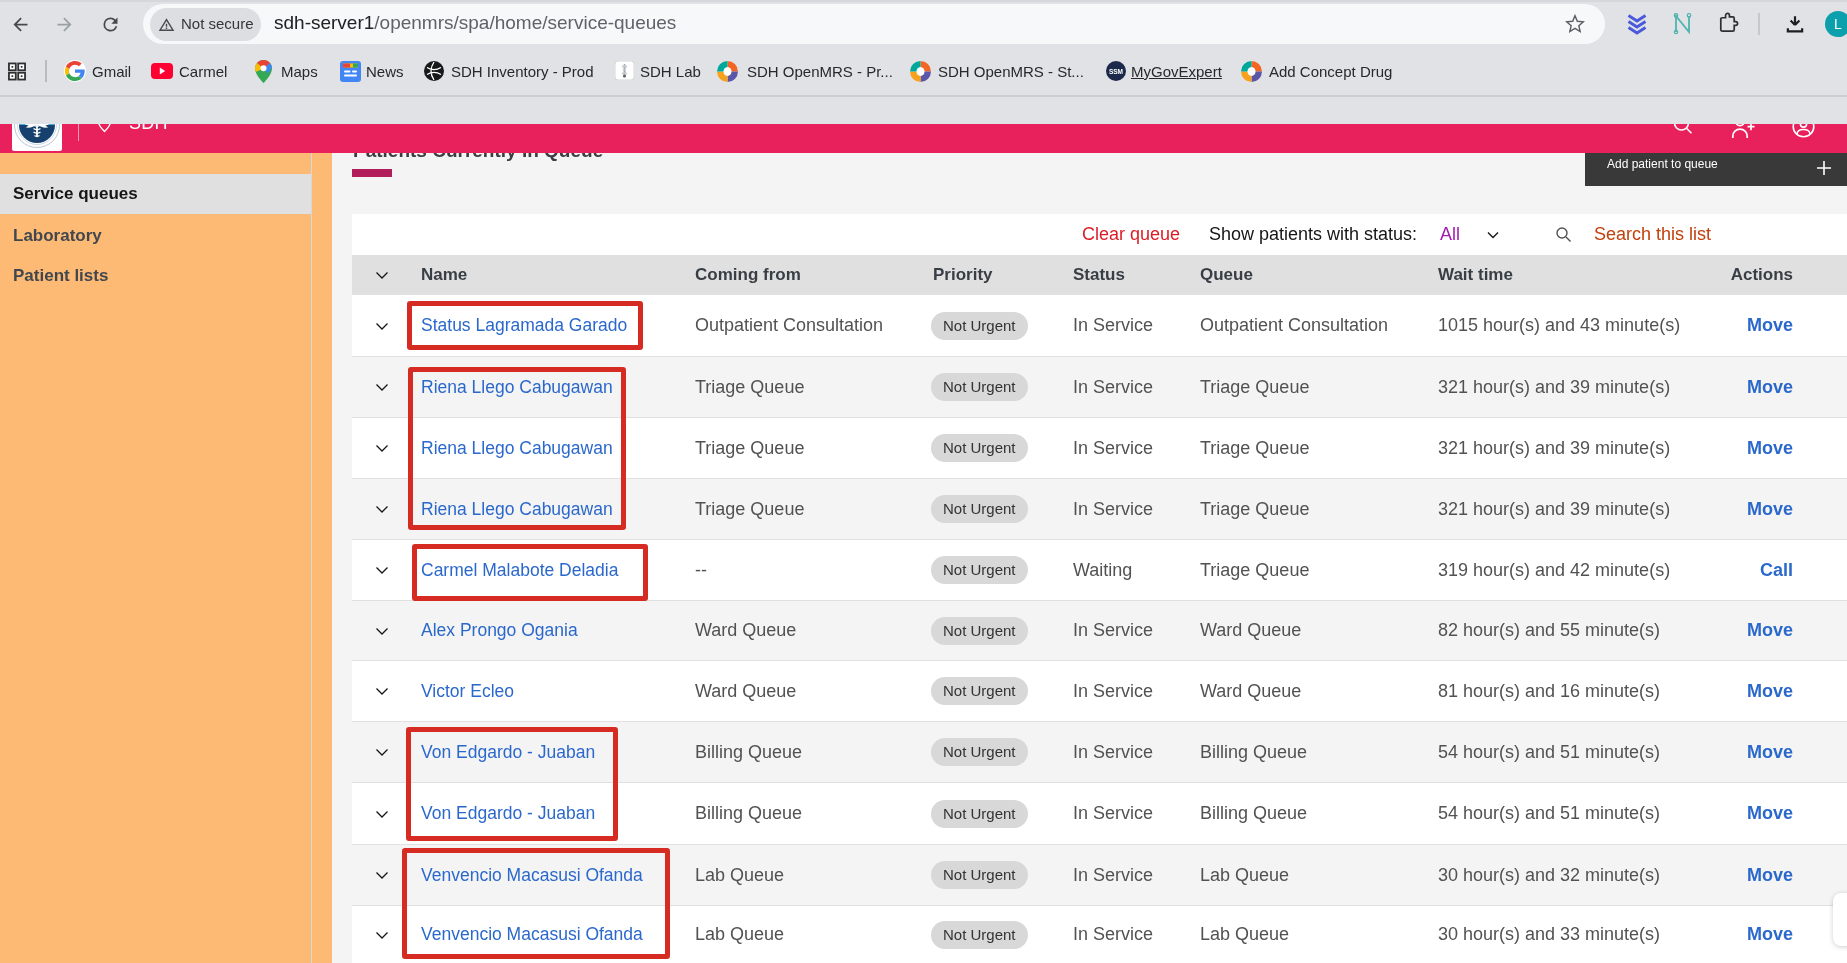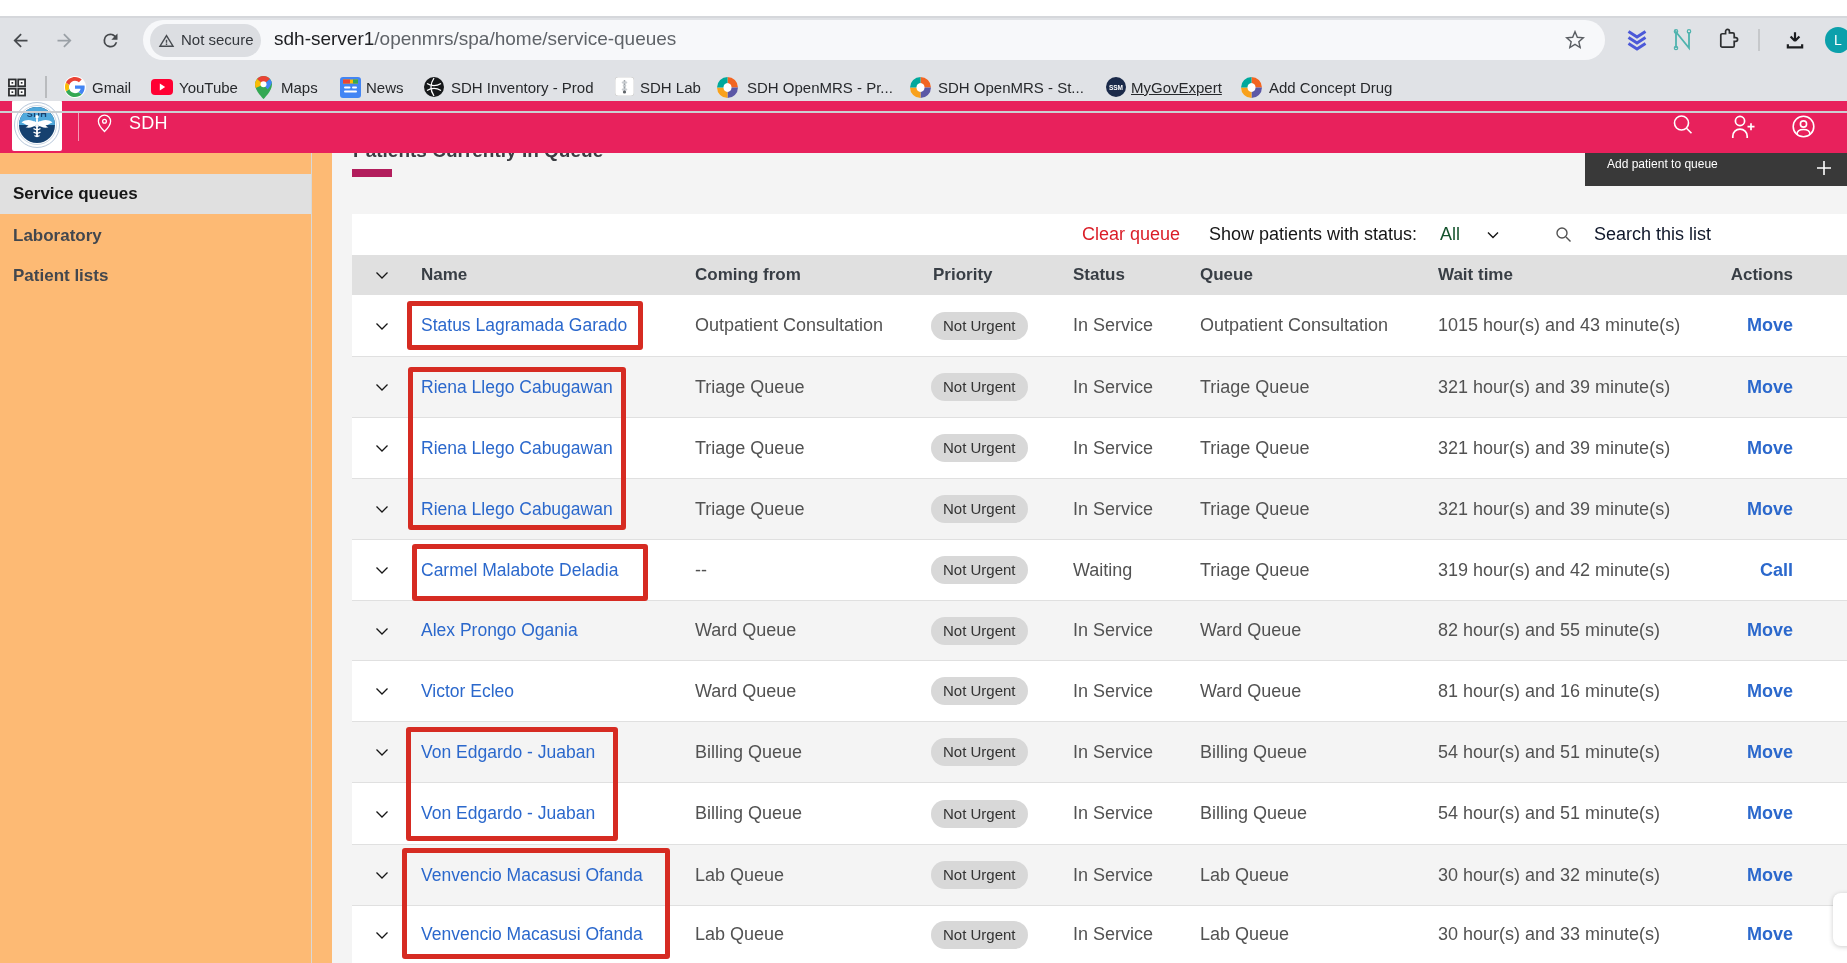--- a/index.html
+++ b/index.html
@@ -1,21 +1,21 @@
 <!DOCTYPE html>
 <html><head>
 <meta charset="utf-8">
 <style>
   * { margin:0; padding:0; box-sizing:border-box; }
   html,body { width:1847px; height:963px; overflow:hidden; font-family:"Liberation Sans", sans-serif; background:#fff; }
   .abs { position:absolute; }
   #page { position:relative; width:1847px; height:963px; }
 
   
-  #chrome { position:absolute; left:0; top:0; width:1847px; height:85px; background:#e0e2e6; z-index:40;margin-top:16px; }
+  #chrome { position:absolute; left:0; top:0; width:1847px; height:124px; background:#e0e2e6; z-index:40; }
   #topstrip { position:absolute; left:0; top:0; width:1847px; height:2px; background:#d5d7db; }
   #omnibox { position:absolute; left:143px; top:4px; width:1462px; height:40px; background:#f7f8fa; border-radius:20px; }
   #chip { position:absolute; left:150px; top:8px; width:111px; height:33px; background:#dcdee2; border-radius:16.5px; }
   .navic { position:absolute; top:14px; }
   #bookdiv { position:absolute; left:0; top:95px; width:1847px; height:2px; background:#ccced2; }
   .bm { position:absolute; top:63px; height:17px; font-size:15px; color:#27292c; white-space:nowrap; }
 
   
   #appheader { position:absolute; left:0; top:97px; width:1847px; height:56px; background:#e8215c; z-index:30; }
 
@@ -44,29 +44,29 @@
   <div id="addbtn" class="abs" style="left:1585px; top:153px; width:264px; height:33px; background:#393939; z-index:5; color:#fff;">
     <span class="abs" style="left:22px; top:4px; font-size:12px;">Add patient to queue</span>
     <svg class="abs" style="left:228px; top:4px;" width="22" height="22" viewBox="0 0 22 22">
         <path d="M11 4v14M4 11h14" stroke="#fff" stroke-width="1.6"></path>
       </svg>
   </div>
 
   <div class="abs" style="left:352px; top:214px; width:1495px; height:41px; background:#fff; z-index:2;">
     <span class="abs" style="left:730px; top:10px; font-size:18px; color:#da1e28;">Clear queue</span>
     <span class="abs" style="left:857px; top:10px; font-size:18px; color:#161616;">Show patients with status:</span>
-    <span class="abs" style="left:1088px; top:10px; font-size:18px; color:#14532d;">All</span>
+    <span class="abs" style="left:1088px; top:10px; font-size:18px; color:#a21caf;">All</span>
     <svg class="abs" style="left:1133px; top:13px;" width="16" height="16" viewBox="0 0 16 16">
         <path d="M3 5.5l5 5 5-5" fill="none" stroke="#161616" stroke-width="1.4"></path>
       </svg>
     <svg class="abs" style="left:1203px; top:12px;" width="17" height="17" viewBox="0 0 17 17">
         <circle cx="7" cy="7" r="5" fill="none" stroke="#525252" stroke-width="1.4"></circle>
         <path d="M11 11l4.5 4.5" stroke="#525252" stroke-width="1.4"></path>
       </svg>
-    <span class="abs" style="left:1242px; top:10px; font-size:18px; color:#0f172a;">Search this list</span>
+    <span class="abs" style="left:1242px; top:10px; font-size:18px; color:#c2410c;">Search this list</span>
   </div>
 
   <div class="abs" style="left:352px; top:255px; width:1495px; height:40px; background:#e0e0e0; z-index:2;" id="thead">
       <svg style="position:absolute; left:22px; top:12px;" width="16" height="16" viewBox="0 0 16 16">
         <path d="M2.5 5.5l5.5 5.5 5.5-5.5" fill="none" stroke="#161616" stroke-width="1.3"></path>
       </svg>
 <div class="hcell" style="left:69px;">Name</div>
 <div class="hcell" style="left:343px;">Coming from</div>
 <div class="hcell" style="left:581px;">Priority</div>
 <div class="hcell" style="left:721px;">Status</div>
@@ -419,18 +419,18 @@
     <span class="bm" style="left:1131px;text-decoration:underline;">MyGovExpert</span>
 
     <svg class="abs" style="left:1241px; top:61px; z-index:41;" width="21" height="21" viewBox="0 0 21 21">
         <circle cx="10.5" cy="10.5" r="10.5" fill="#f1f1f1"></circle>
         <path d="M10.5 0A10.5 10.5 0 0 1 21 10.5H14a4.5 4.5 0 0 0-3.5-4.4z" fill="#f26522"></path>
         <path d="M21 10.5A10.5 10.5 0 0 1 10.5 21v-6a4.5 4.5 0 0 0 3.5-4.5z" fill="#5b57a6"></path>
         <path d="M10.5 21A10.5 10.5 0 0 1 0 10.5h7a4.5 4.5 0 0 0 3.5 4.5z" fill="#f8a11c"></path>
         <path d="M0 10.5A10.5 10.5 0 0 1 10.5 0v6A4.5 4.5 0 0 0 7 10.5z" fill="#00a89c"></path>
         <circle cx="10.5" cy="10.5" r="4" fill="#fff"></circle>
       </svg>
-    <span class="bm" style="left:179px;">YouTube</span>
+    <span class="bm" style="left:179px;">Carmel</span>
     <span class="bm" style="left:1269px;">Add Concept Drug</span>
     <div id="bookdiv"></div>
   </div>
 
 </div>
 
 </body></html>

